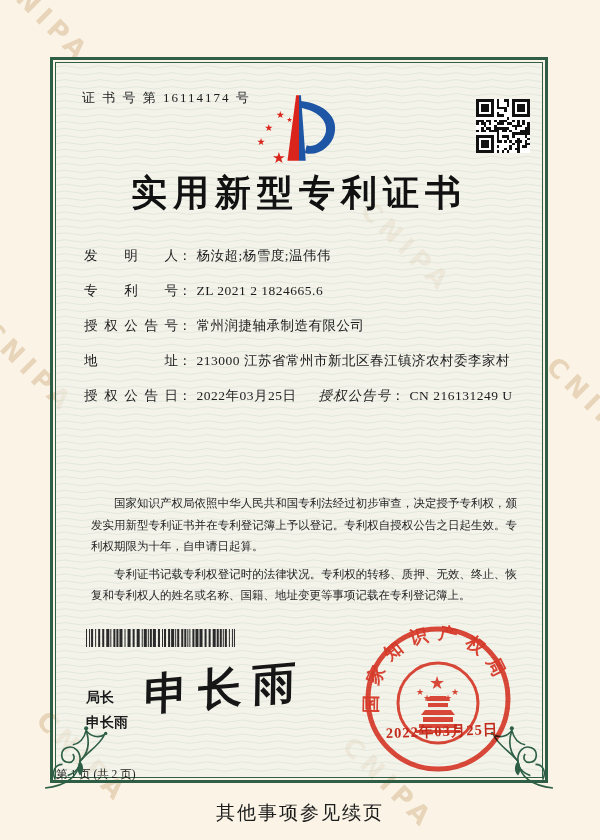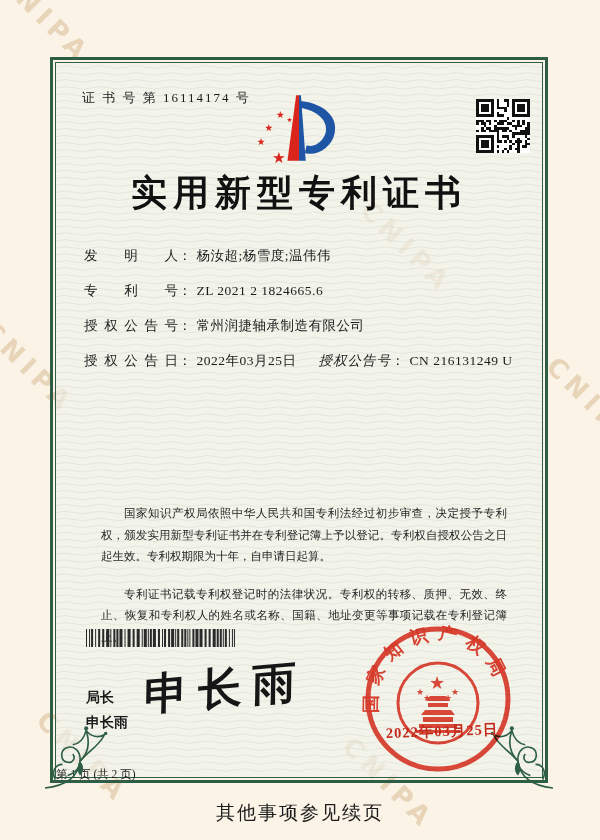--- a/index.html
+++ b/index.html
@@ -43,21 +43,21 @@
   .fields{position:absolute;left:28px;top:183px;width:440px;font-size:13.5px;}
   .field-row{height:35px;line-height:20px;white-space:nowrap;}
   .f-label{display:inline-block;width:94px;text-align-last:justify;text-align:justify;}
   .f-label2{display:inline-block;margin-left:22px;letter-spacing:1px;font-style:italic;}
   .f-colon{display:inline-block;margin-right:5px;}
   .f-value{letter-spacing:.5px;}
   .paragraphs{
     position:absolute;left:29px;top:424px;width:438px;
     font-size:11.5px;line-height:1.88;text-align:justify;color:#262626;
   }
-  .paragraphs p{margin:16px;text-indent:2em;}
+  .paragraphs p{margin:6px;text-indent:2em;}
   .barcode{position:absolute;left:30px;top:566px;width:152px;height:18px;}
   .director{
     position:absolute;left:30px;top:622px;
     font-family:"DejaVu Sans","Liberation Sans",sans-serif;
     font-weight:bold;font-size:14px;line-height:1.75;
   }
   .signature{
     position:absolute;left:88px;top:596px;z-index:2;
     font-size:44px;font-weight:bold;letter-spacing:10px;color:#161616;
     transform:rotate(-5deg) skewX(-6deg);white-space:nowrap;
@@ -237,20 +237,21 @@
         <rect x="12" y="20" width="1" height="1" fill="#111"></rect>
         <rect x="16" y="20" width="1" height="1" fill="#111"></rect>
       </svg>
 
     <div class="title">实用新型专利证书</div>
 
     <div class="fields" id="fields">
         <div class="field-row"><span class="f-label">发明人</span><span class="f-colon">：</span><span class="f-value">杨汝超;杨雪度;温伟伟</span></div>
         <div class="field-row"><span class="f-label">专利号</span><span class="f-colon">：</span><span class="f-value">ZL 2021 2 1824665.6</span></div>
         <div class="field-row"><span class="f-label">授权公告号</span><span class="f-colon">：</span><span class="f-value">常州润捷轴承制造有限公司</span></div>
+        <div class="field-row"><span class="f-label">地址</span><span class="f-colon">：</span><span class="f-value">213000 江苏省常州市新北区春江镇济农村委李家村</span></div>
         <div class="field-row"><span class="f-label">授权公告日</span><span class="f-colon">：</span><span class="f-value">2022年03月25日</span><span class="f-label2">授权公告号</span><span class="f-colon">：</span><span class="f-value">CN 216131249 U</span></div>
       </div>
 
     <div class="paragraphs">
       <p>国家知识产权局依照中华人民共和国专利法经过初步审查，决定授予专利权，颁发实用新型专利证书并在专利登记簿上予以登记。专利权自授权公告之日起生效。专利权期限为十年，自申请日起算。</p>
       <p>专利证书记载专利权登记时的法律状况。专利权的转移、质押、无效、终止、恢复和专利权人的姓名或名称、国籍、地址变更等事项记载在专利登记簿上。</p>
     </div>
 
     <svg class="barcode" id="barcode" viewBox="0 0 150 18" preserveAspectRatio="none">
         <rect x="0" y="0" width="1" height="18" fill="#2a2a2a"></rect>

